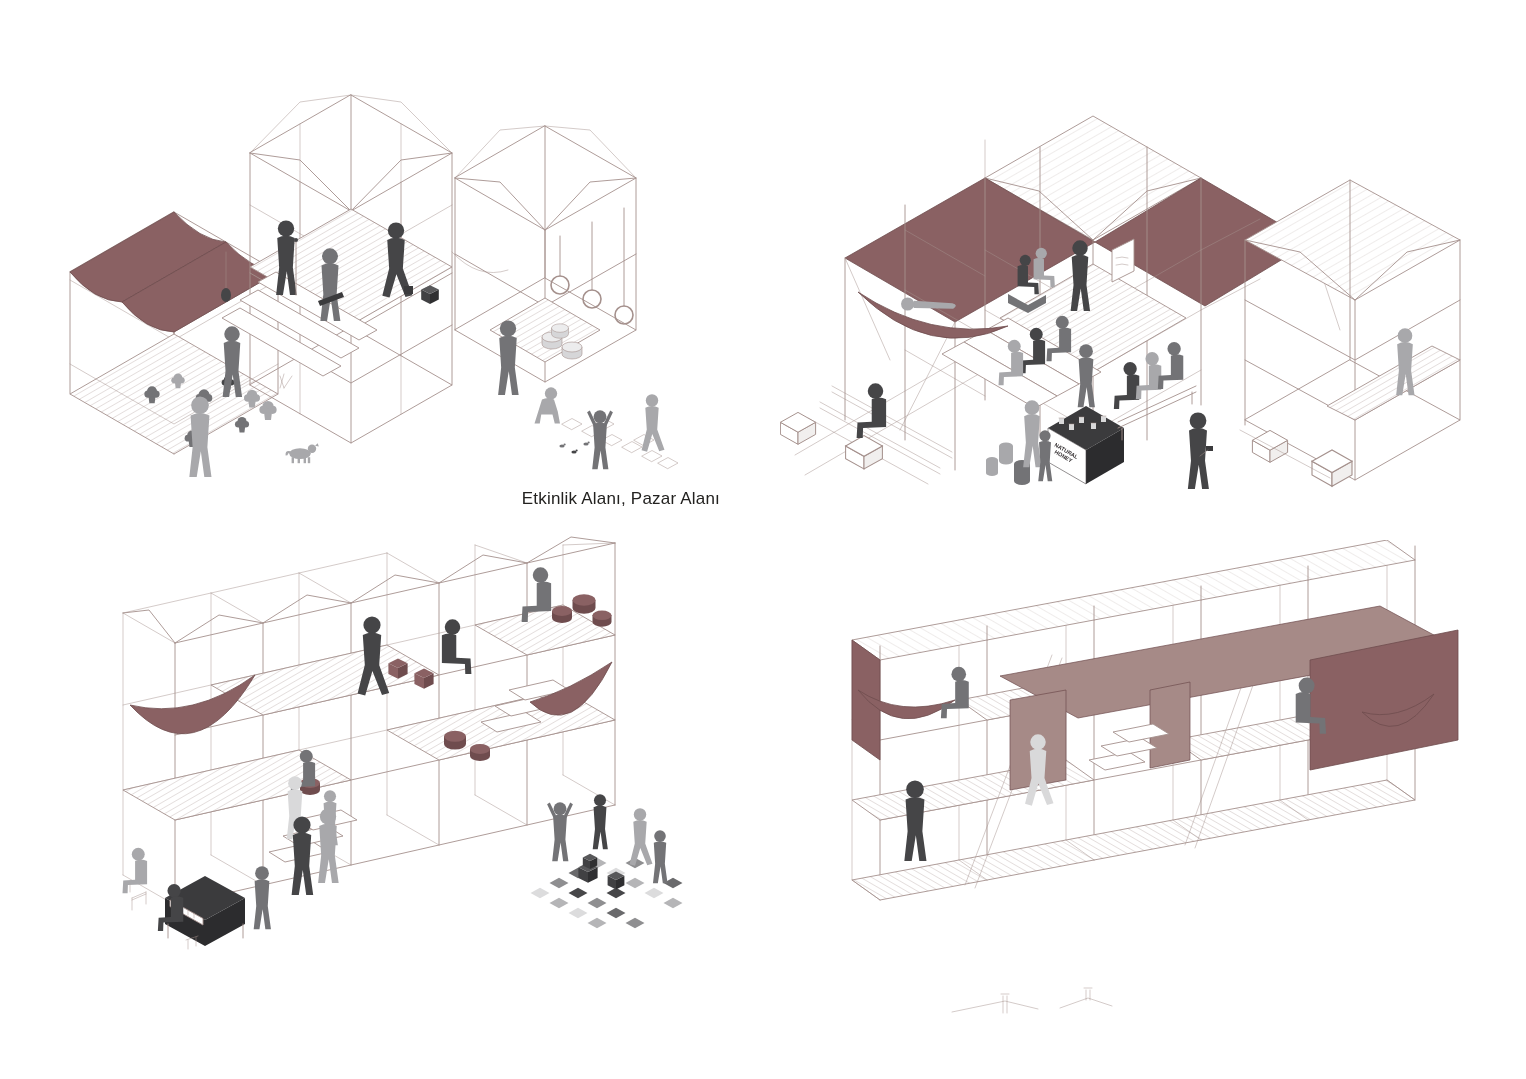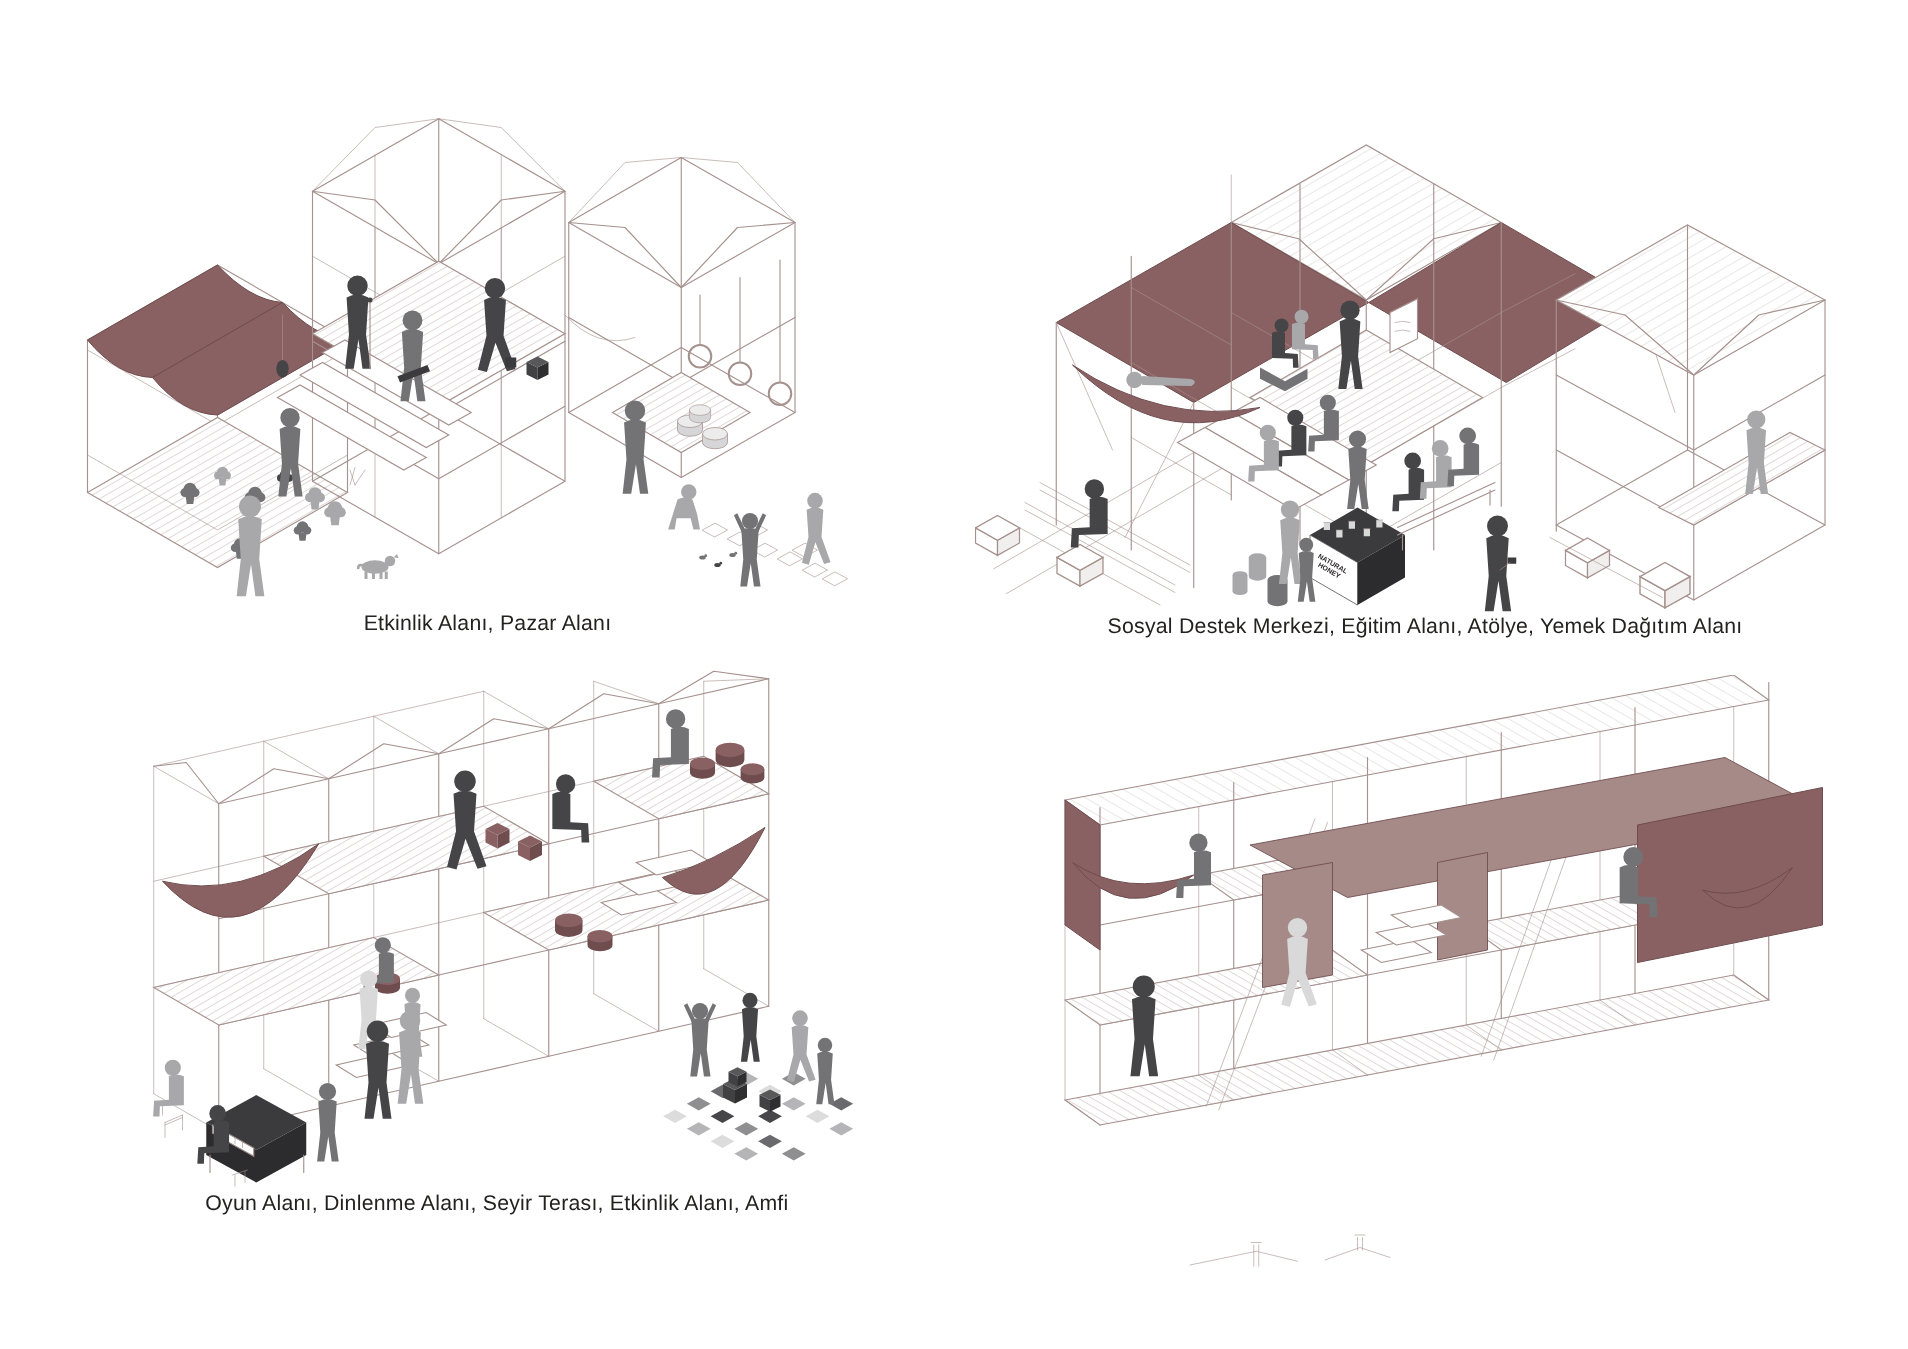--- a/index.html
+++ b/index.html
@@ -1,18 +1,18 @@
 <!DOCTYPE html>
 <html style="--paper: #ffffff; --ink: #232220; --line: #a5918d; --maroon: #8a6163; --maroondark: #6f4c4e; --maroonlight: #a68a87; --pdark: #454547; --pmid: #737376; --plight: #a8a8ab;"><head>
 <meta charset="utf-8">
 <style>
   html,body{margin:0;padding:0;background:#fff;}
   .canvas{position:relative;width:1526px;height:1079px;background:var(--paper,#ffffff);overflow:hidden;font-family:"Liberation Sans",sans-serif;}
   .panel-art{position:absolute;}
-  .caption{position:absolute;text-align:center;font-size:17px;letter-spacing:.2px;color:var(--ink,#232220);}
+  .caption{position:absolute;text-align:right;font-size:17px;letter-spacing:.2px;color:var(--ink,#232220);}
   
   .ln{fill:none;stroke:var(--line,#a5918d);stroke-width:.9;stroke-linecap:round;stroke-linejoin:round;}
   .lt{stroke-width:.6;opacity:.8;}
   .pat{stroke:var(--line,#b1a19d);stroke-width:.8;opacity:.7;}
   .patl{stroke:var(--line,#b1a19d);stroke-width:.7;opacity:.5;}
   .deck{stroke:var(--line,#a5918d);stroke-width:.9;fill:url(#slatV);}
   .deckU{stroke:var(--line,#a5918d);stroke-width:.9;fill:url(#slatU);}
   .roofV{stroke:var(--line,#a5918d);stroke-width:.9;fill:url(#roofV);}
   .roofU{stroke:var(--line,#a5918d);stroke-width:.9;fill:url(#roofU);}
   .wht{fill:#ffffff;stroke:var(--line,#a5918d);stroke-width:.9;}
@@ -428,16 +428,14 @@
     <use href="#p-sit" class="pm" transform="translate(1302,742) scale(1.85)"></use>
   </g>
 </svg>
 
 <svg class="panel-art" style="left:940px;top:985px;width:200px;height:50px" viewBox="940 985 200 50">
   <path class="ln lt" d="M952,1012 L1005,1001 L1038,1009 M1003,996 L1003,1013 M1007,996 L1007,1013 M1001,994 L1009,994"></path>
   <path class="ln lt" d="M1060,1008 L1088,998 L1112,1006 M1086,990 L1086,1000 M1090,990 L1090,1000 M1084,988 L1092,988"></path>
 </svg>
 
 <div class="caption" style="left:60px;top:489px;width:660px">Etkinlik Alanı, Pazar Alanı</div>
-<div class="caption" style="left:790px;top:491px;width:700px">Sosyal Destek Merkezi, Eğitim Alanı, Atölye, Yemek Dağıtım Alanı</div>
-<div class="caption" style="left:105px;top:953px;width:585px">Oyun Alanı, Dinlenme Alanı, Seyir Terası, Etkinlik Alanı, Amfi</div>
 
 </div>
 
 </body></html>

